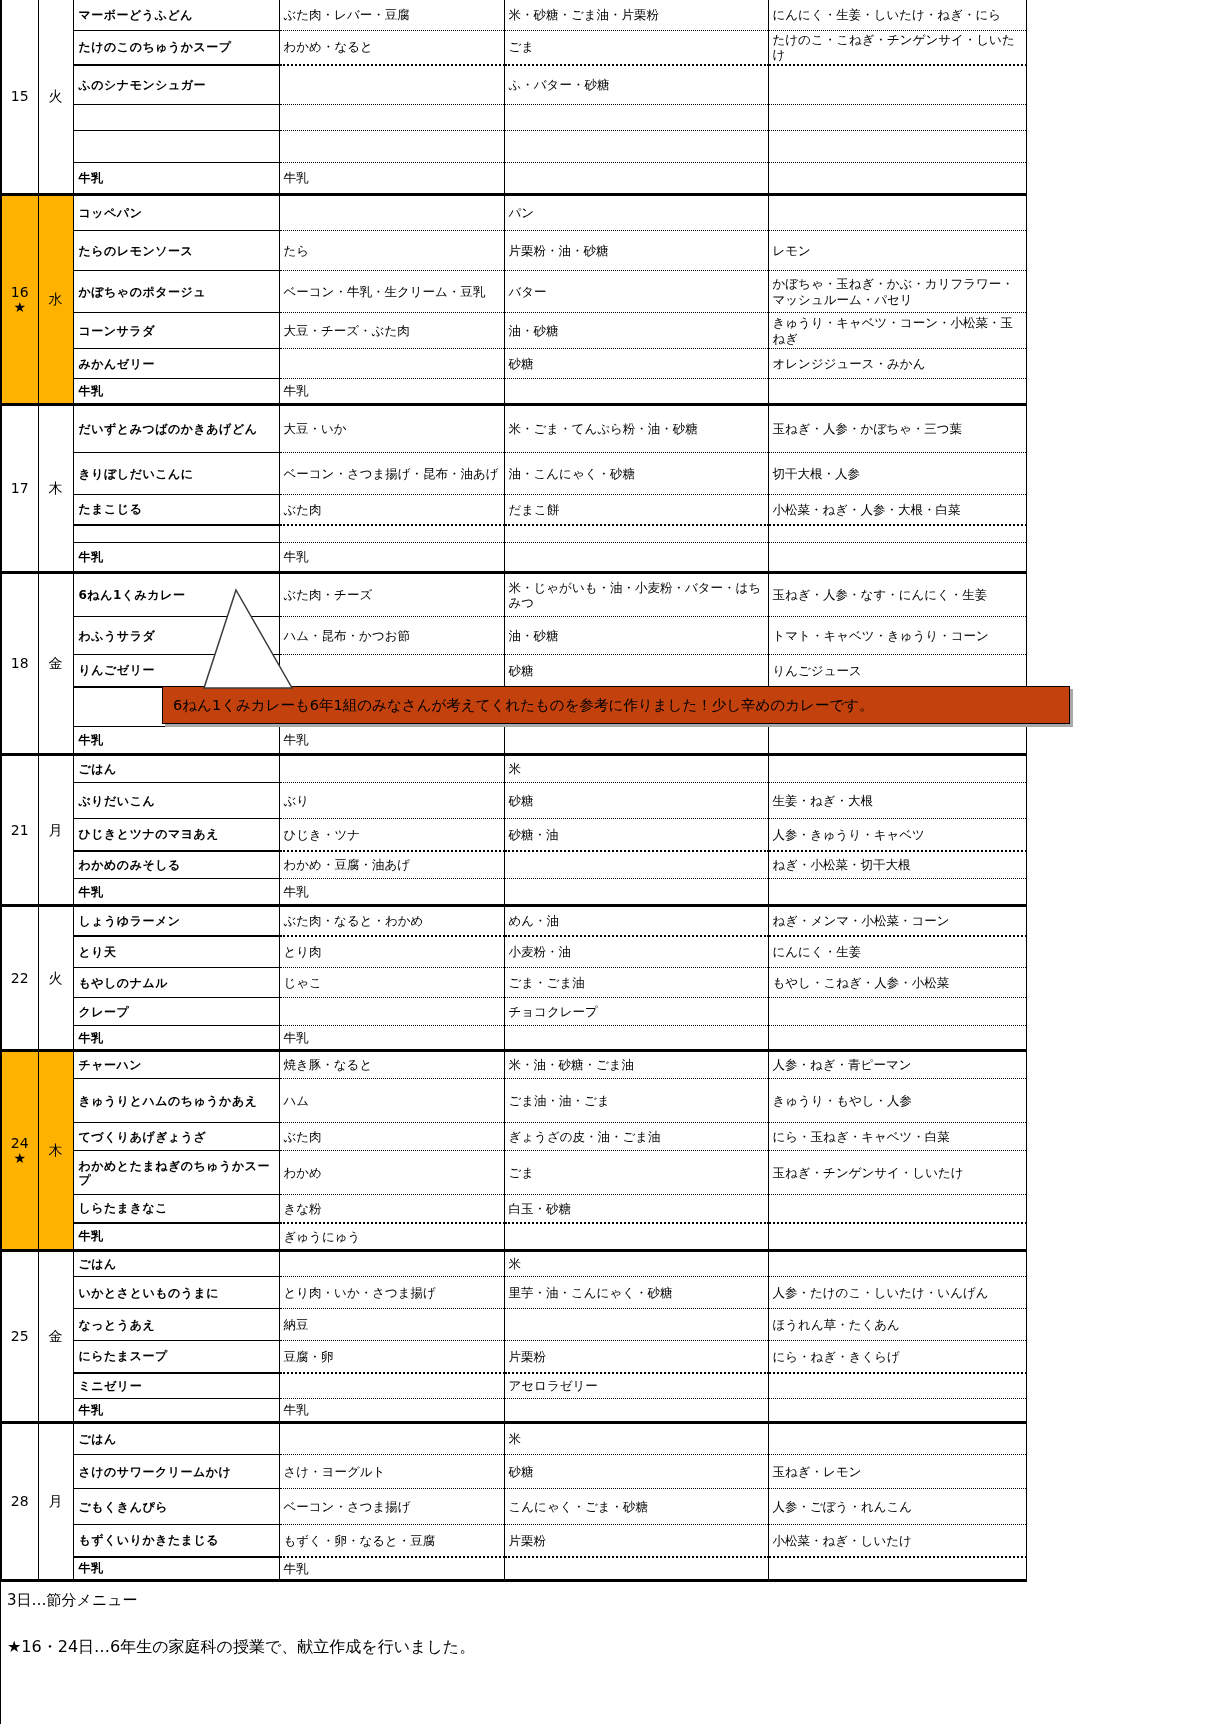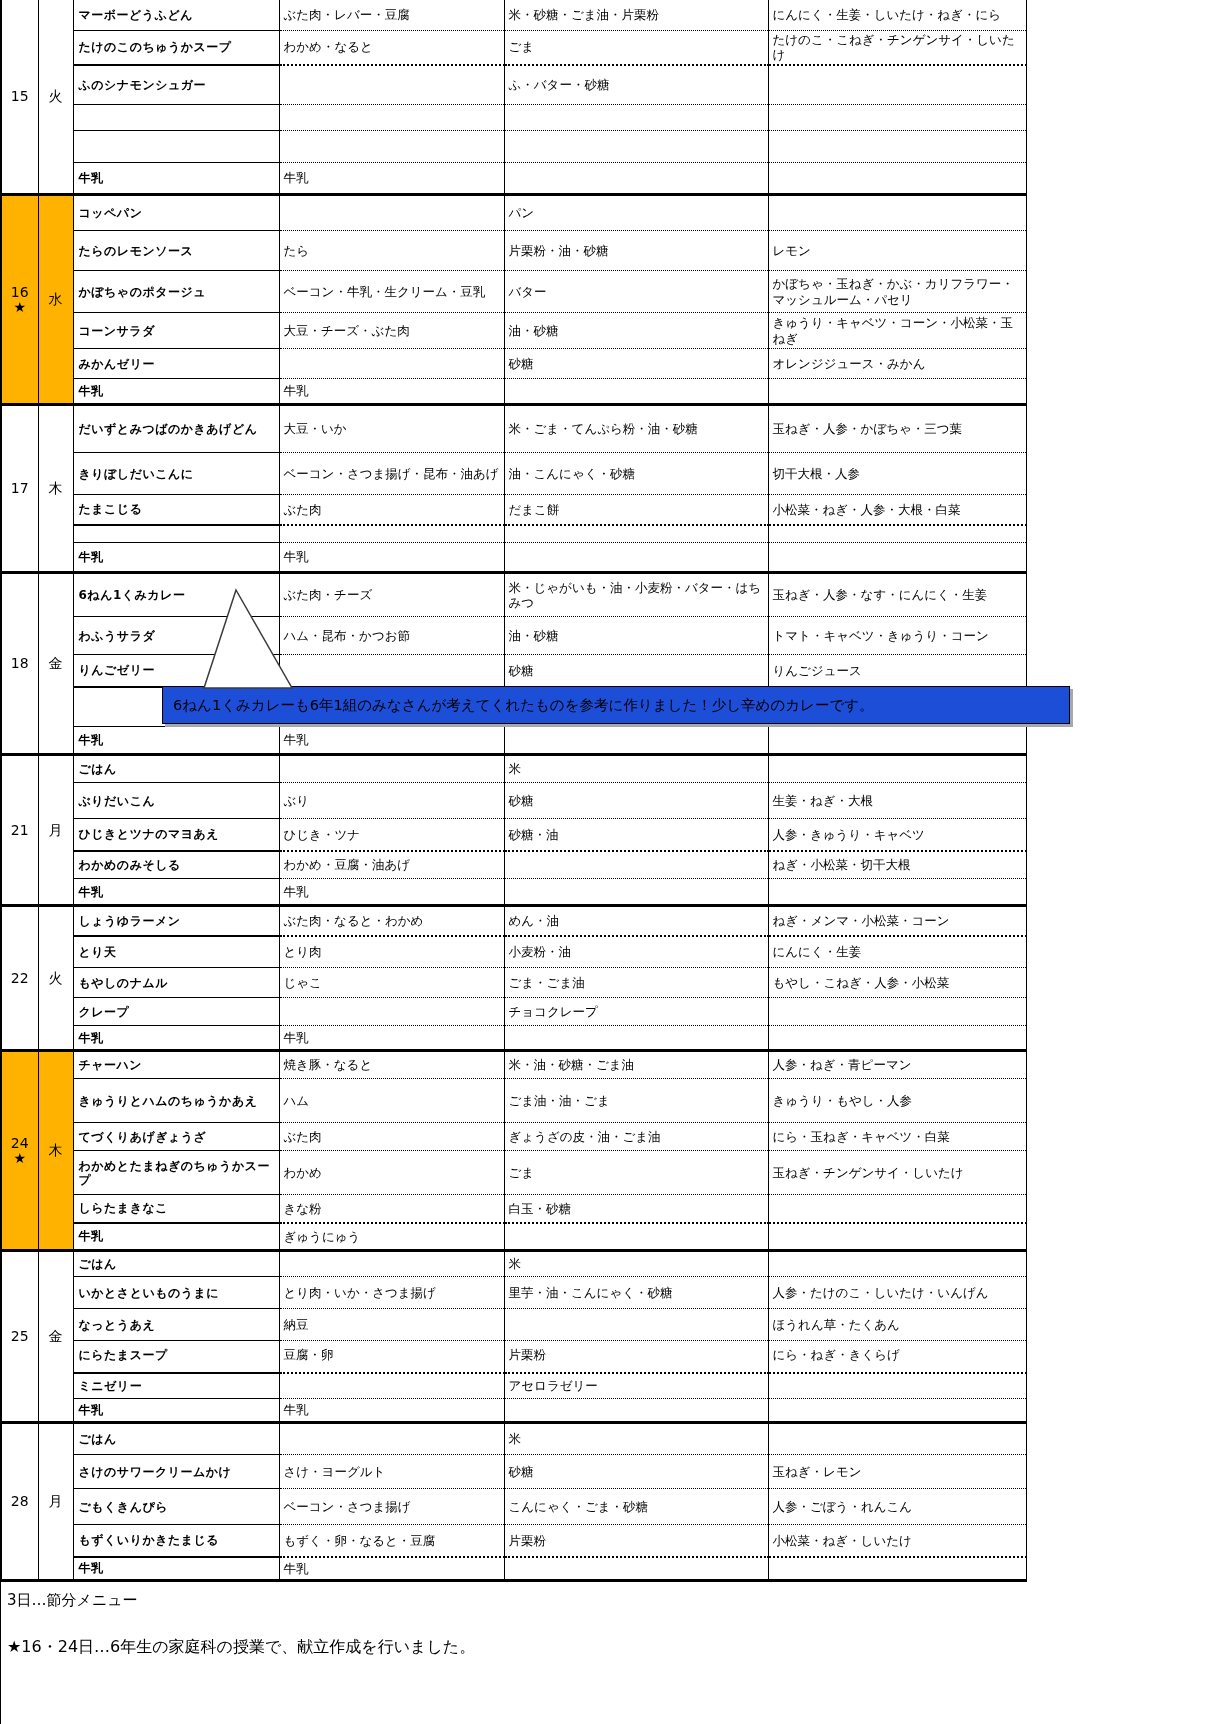--- a/index.html
+++ b/index.html
@@ -54,21 +54,21 @@
     border-bottom: 1px dotted #000;
   }
   tr.bold-sep td.ing { border-bottom: 2px dotted #000; }
   tr.bold-sep td.menu-cell { border-bottom: 2px solid #000; }
   tr.last td.menu-cell, tr.last td.ing { border-bottom: none; }
 
   .callout-box {
     position: absolute;
     left: 162px; top: 686px;
     width: 908px; height: 38px;
-    background: #1d4ed8;
+    background: #c2410c;
     border: 1px solid #000;
     box-shadow: 3px 3px 0 #a8a8a8;
     font-size: 14.5px;
     line-height: 36px;
     padding-left: 10px;
     white-space: nowrap;
     overflow: hidden;
     z-index: 5;
   }
   svg.callout-arrow {
@@ -377,21 +377,21 @@
           <td class="ing">とり肉・いか・さつま揚げ</td>
           <td class="ing">里芋・油・こんにゃく・砂糖</td>
           <td class="ing">人参・たけのこ・しいたけ・いんげん</td>
         </tr>
         <tr style="height: 32px;">
           <td class="menu-cell">なっとうあえ</td>
           <td class="ing">納豆</td>
           <td class="ing"></td>
           <td class="ing">ほうれん草・たくあん</td>
         </tr>
-        <tr class="bold-sep" style="height: 32px; font-family: Liberation Mono, monospace;">
+        <tr class="bold-sep" style="height: 32px;">
           <td class="menu-cell">にらたまスープ</td>
           <td class="ing">豆腐・卵</td>
           <td class="ing">片栗粉</td>
           <td class="ing">にら・ねぎ・きくらげ</td>
         </tr>
         <tr style="height: 26px;">
           <td class="menu-cell">ミニゼリー</td>
           <td class="ing"></td>
           <td class="ing">アセロラゼリー</td>
           <td class="ing"></td>

